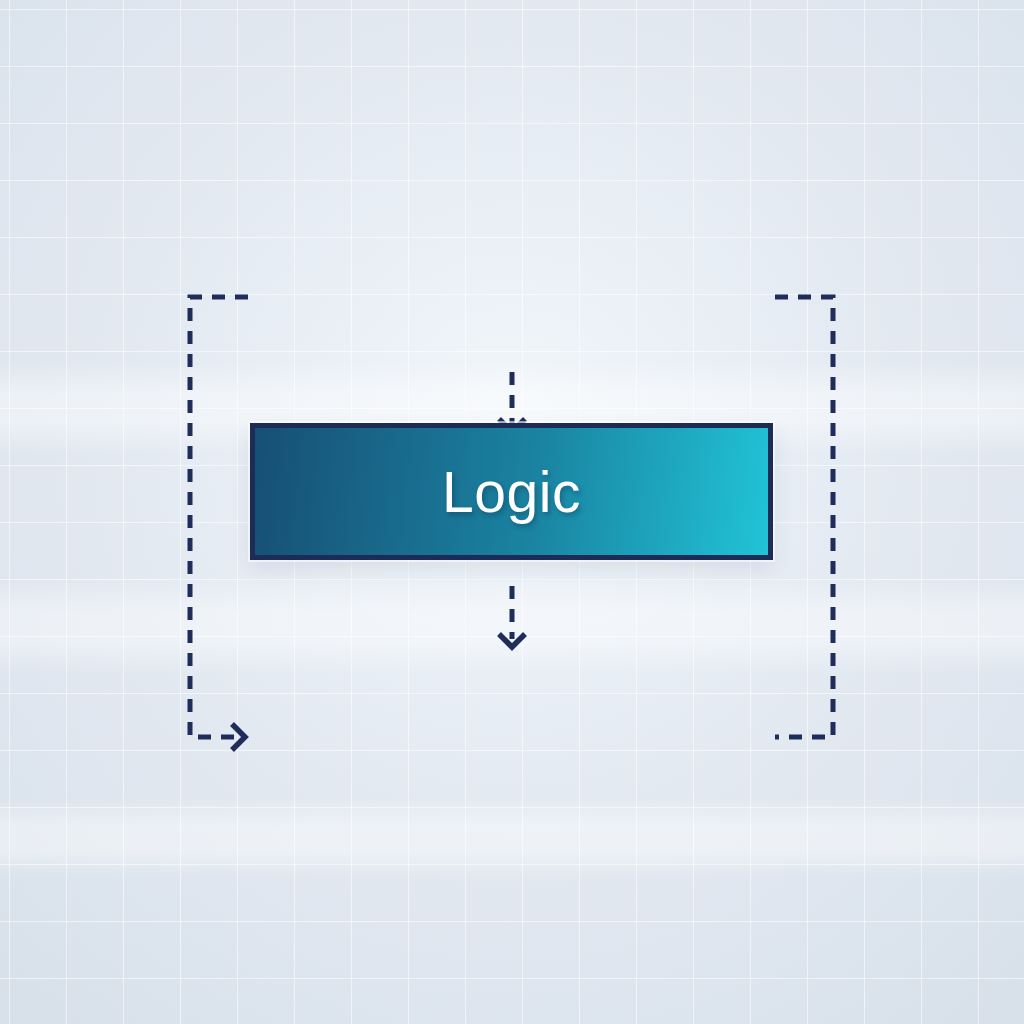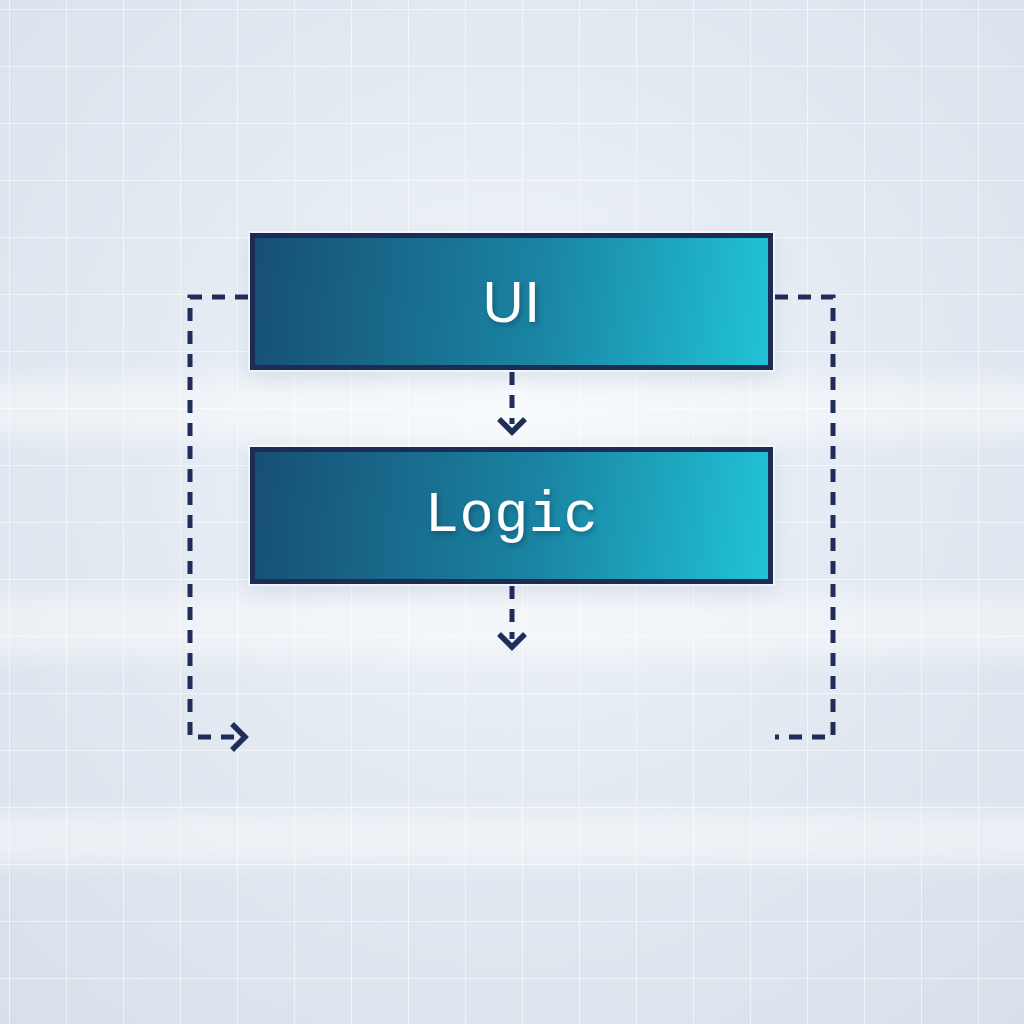--- a/index.html
+++ b/index.html
@@ -63,21 +63,21 @@
     height: 137px;
     box-sizing: border-box;
     border: 5px solid var(--node-border, #1d2b57);
     background: linear-gradient(96deg, var(--node-grad-start, #174f75) 0%, #1a84a2 55%, var(--node-grad-end, #21c3d6) 100%);
     box-shadow: 0 0 0 2px rgba(255,255,255,0.6), 0 8px 20px rgba(30,50,90,0.10);
     display: flex;
     align-items: center;
     justify-content: center;
   }
   .node-ui    { top: 233px; }
-  .node-logic { top: 447px; font-family: Liberation Mono, monospace; }
+  .node-logic { top: 423px; }
   .node-data  { top: 668px; }
 
   .node-label {
     color: var(--label-text, #ffffff);
     font-size: 57px;
     font-weight: 300;
     letter-spacing: 0.5px;
     text-shadow: 2px 3px 5px rgba(10,40,70,0.35);
     user-select: none;
   }
@@ -107,22 +107,19 @@
     <g>
       <polyline class="dash" points="248,297 190,297 190,737 238,737"></polyline>
       <polyline class="head" points="232,724 245,737 232,750"></polyline>
     </g>
 
     <g>
       <polyline class="dash" points="775,297 833,297 833,737 775,737"></polyline>
     </g>
   </svg>
 
-  <div class="node node-ui">
-    <span class="node-label">UI</span>
-  </div>
 
   <div class="node node-logic">
     <span class="node-label">Logic</span>
   </div>
 
 
 </div>
 
 </body></html>

